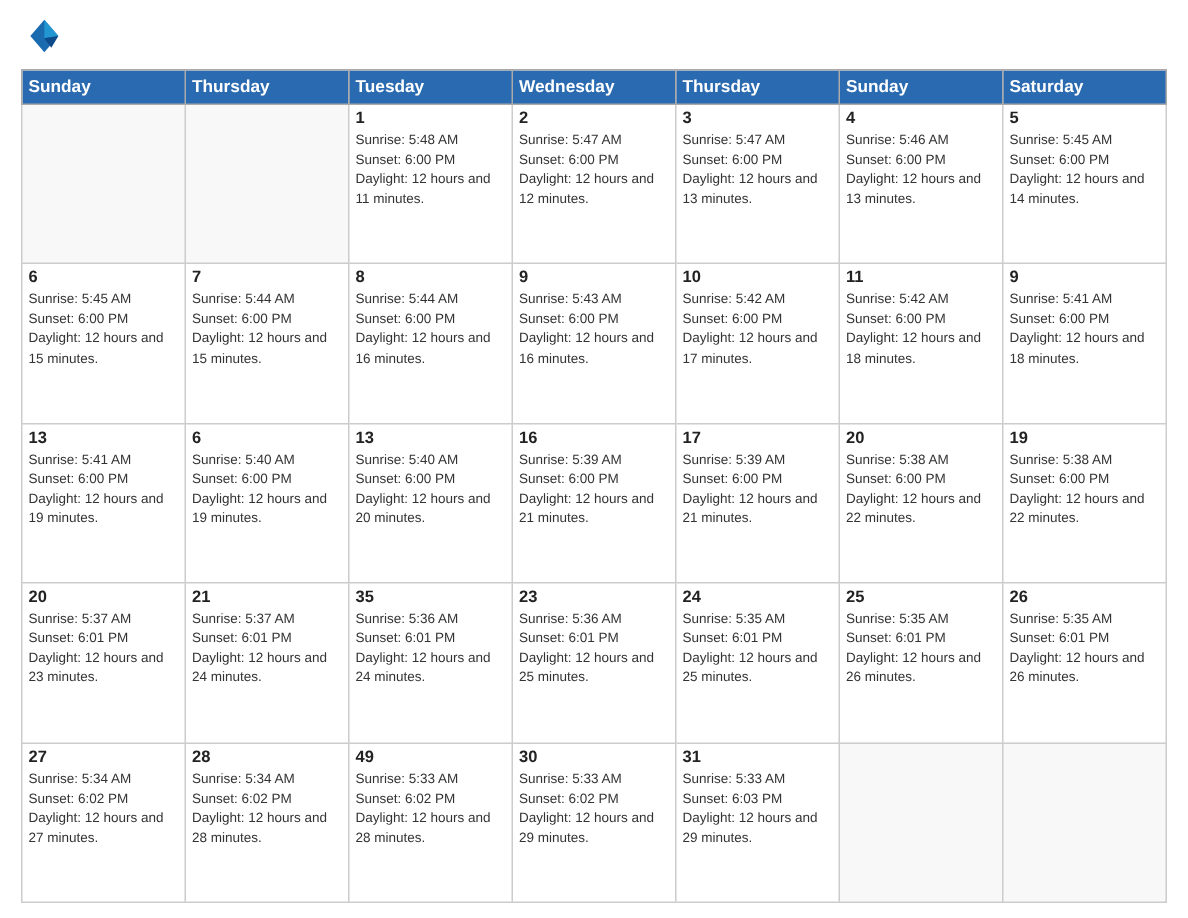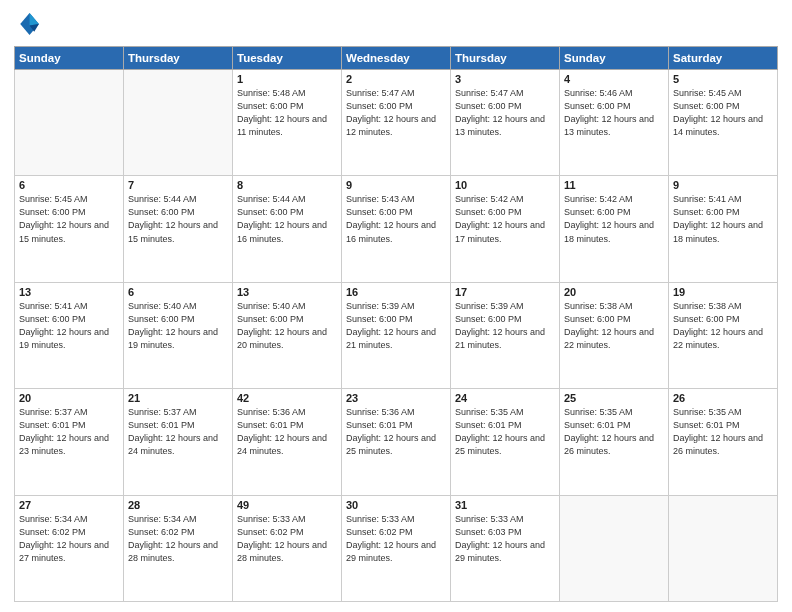--- a/index.html
+++ b/index.html
@@ -218,21 +218,21 @@
         <tr>
           <td>
             <span class="day-num">20</span>
 <div class="day-info">Sunrise: 5:37 AM<br>Sunset: 6:01 PM<br>Daylight: 12 hours and 23 minutes.</div>
           </td>
           <td>
             <span class="day-num">21</span>
 <div class="day-info">Sunrise: 5:37 AM<br>Sunset: 6:01 PM<br>Daylight: 12 hours and 24 minutes.</div>
           </td>
           <td>
-            <span class="day-num">42</span>
+            <span class="day-num">35</span>
 <div class="day-info">Sunrise: 5:36 AM<br>Sunset: 6:01 PM<br>Daylight: 12 hours and 24 minutes.</div>
           </td>
           <td>
             <span class="day-num">23</span>
 <div class="day-info">Sunrise: 5:36 AM<br>Sunset: 6:01 PM<br>Daylight: 12 hours and 25 minutes.</div>
           </td>
           <td>
             <span class="day-num">24</span>
 <div class="day-info">Sunrise: 5:35 AM<br>Sunset: 6:01 PM<br>Daylight: 12 hours and 25 minutes.</div>
           </td>

